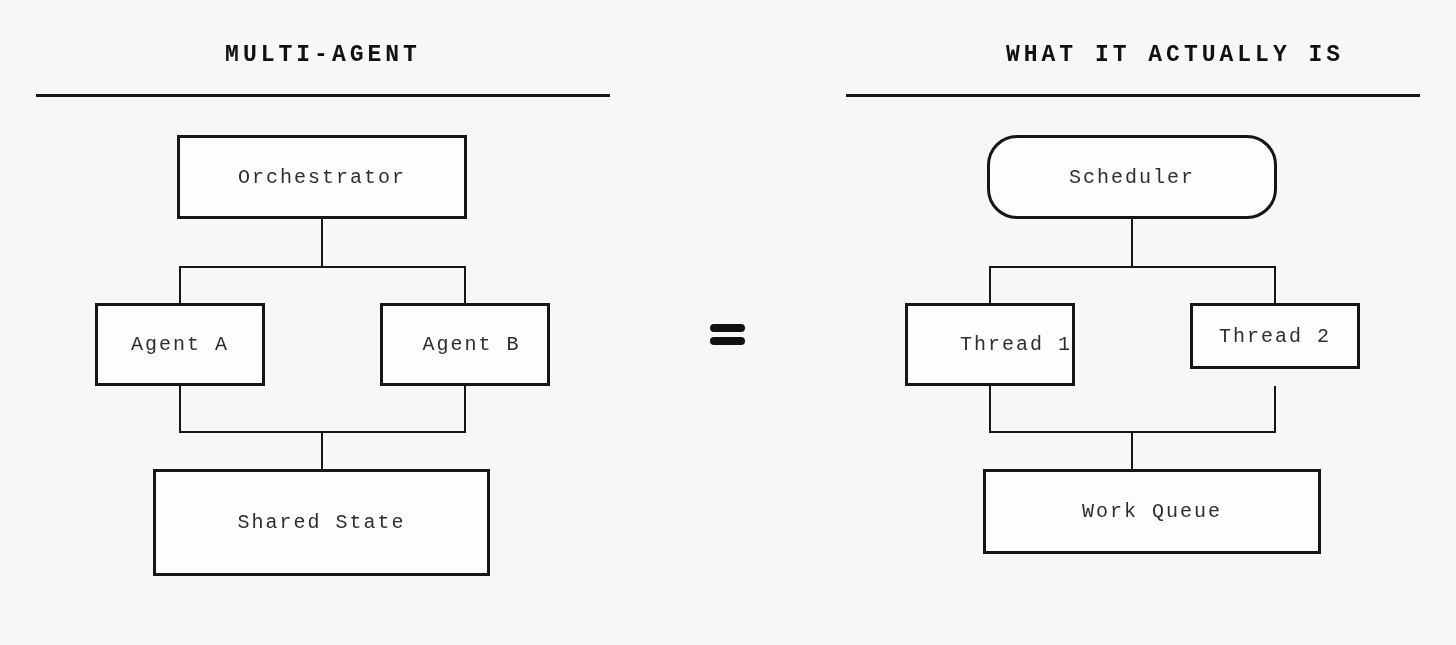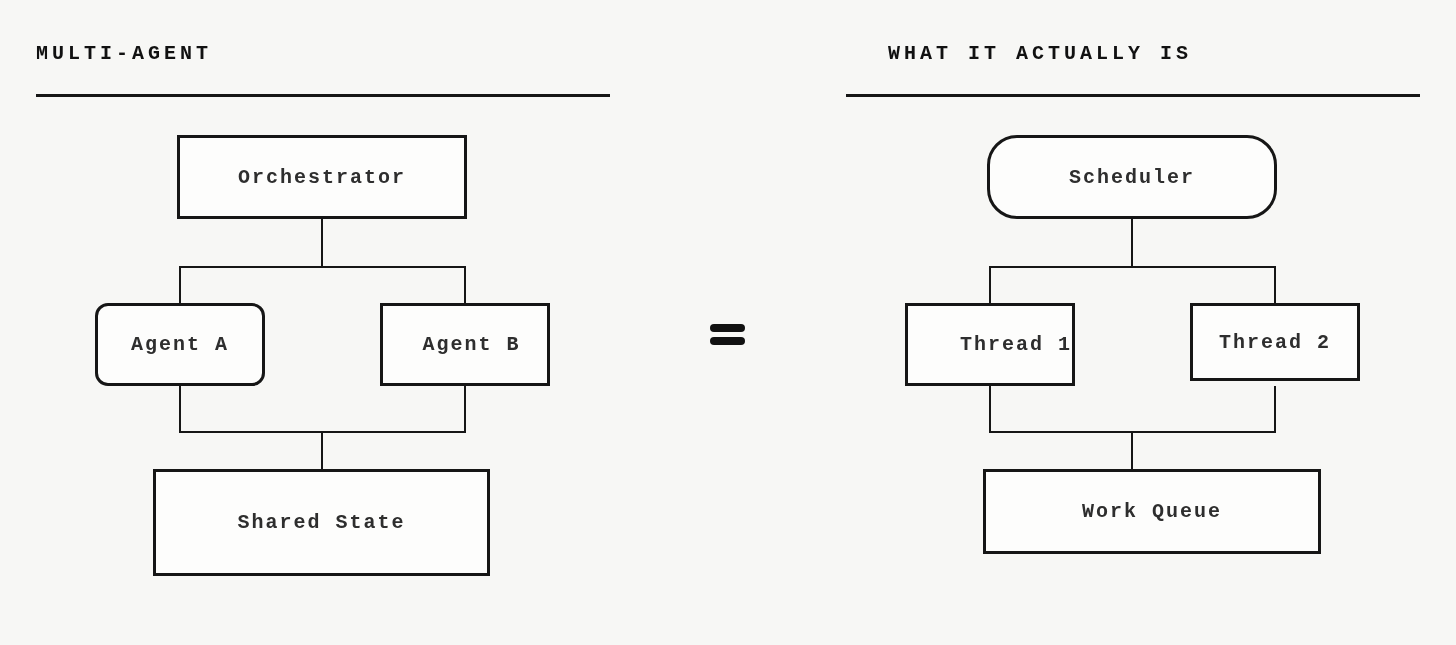--- a/index.html
+++ b/index.html
@@ -19,77 +19,77 @@
     width: 1456px;
     height: 645px;
     background: var(--background);
     overflow: hidden;
   }
   .panel-title {
     position: absolute;
     width: 574px;
     height: 30px;
     top: 42px;
+    text-align: center;
     font-weight: bold;
-    font-size: 20px;
+    font-size: 23px;
     letter-spacing: 4px;
     color: var(--title);
     white-space: nowrap;
   }
   .title-underline {
     position: absolute;
     top: 94px;
     width: 574px;
     height: 3px;
     background: var(--line);
   }
   .node {
     position: absolute;
     background: var(--box-fill);
     border: 3px solid var(--line);
     display: flex;
     align-items: center;
     justify-content: center;
-    font-weight: bold;
   }
   .node-label {
     font-size: 20px;
     letter-spacing: 2px;
     color: var(--text);
     white-space: nowrap;
   }
   .conn {
     position: absolute;
     background: var(--line);
   }
   
   .lt-title     { left: 36px; }
   .lt-rule      { left: 36px; }
   .lt-root      { left: 177px; top: 135px; width: 290px; height: 84px; }
   .lt-v1        { left: 321px; top: 219px; width: 2px;  height: 48px; }
   .lt-branch    { left: 179px; top: 266px; width: 287px; height: 2px; }
   .lt-drop-a    { left: 179px; top: 266px; width: 2px;  height: 38px; }
   .lt-drop-b    { left: 464px; top: 266px; width: 2px;  height: 38px; }
-  .lt-child-a   { left: 95px;  top: 303px; width: 170px; height: 83px; border-radius: 13px; }
+  .lt-child-a   { left: 95px;  top: 303px; width: 170px; height: 83px; }
   .lt-child-b   { left: 380px; top: 303px; width: 170px; height: 83px; padding-left: 13px; }
   .lt-up-a      { left: 179px; top: 386px; width: 2px;  height: 47px; }
   .lt-up-b      { left: 464px; top: 386px; width: 2px;  height: 47px; }
   .lt-bottom    { left: 179px; top: 431px; width: 287px; height: 2px; }
   .lt-v2        { left: 321px; top: 431px; width: 2px;  height: 38px; }
   .lt-sink      { left: 153px; top: 469px; width: 337px; height: 107px; }
   
   .rt-title     { left: 888px; }
   .rt-rule      { left: 846px; }
   .rt-root      { left: 987px;  top: 135px; width: 290px; height: 84px; border-radius: 30px; }
   .rt-v1        { left: 1131px; top: 219px; width: 2px;  height: 48px; }
   .rt-branch    { left: 989px;  top: 266px; width: 287px; height: 2px; }
   .rt-drop-a    { left: 989px;  top: 266px; width: 2px;  height: 38px; }
   .rt-drop-b    { left: 1274px; top: 266px; width: 2px;  height: 38px; }
   .rt-child-a   { left: 905px;  top: 303px; width: 170px; height: 83px; justify-content: flex-end; }
-  .rt-child-b   { left: 1190px; top: 303px; width: 170px; height: 78px; }
+  .rt-child-b   { left: 1190px; top: 303px; width: 170px; height: 66px; }
   .rt-up-a      { left: 989px;  top: 386px; width: 2px;  height: 47px; }
   .rt-up-b      { left: 1274px; top: 386px; width: 2px;  height: 47px; }
   .rt-bottom    { left: 989px;  top: 431px; width: 287px; height: 2px; }
   .rt-v2        { left: 1131px; top: 431px; width: 2px;  height: 38px; }
   .rt-sink      { left: 963px;  top: 469px; width: 338px; height: 85px; margin-left: 20px; }
   
   .equals {
     position: absolute;
     left: 710px;
     top: 324px;

